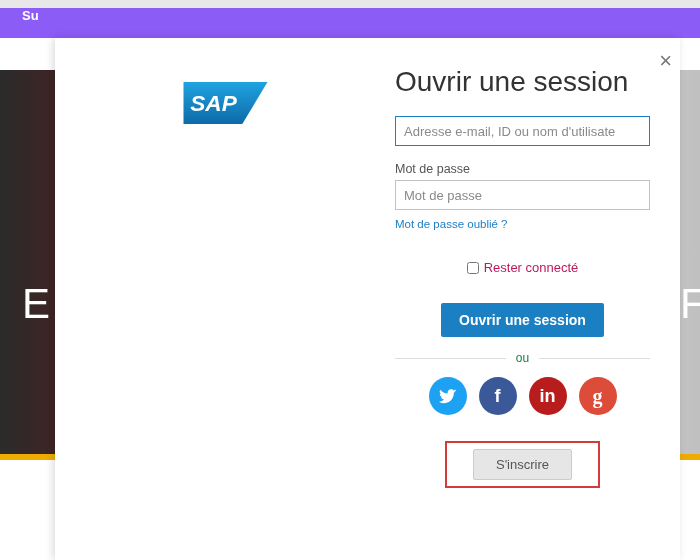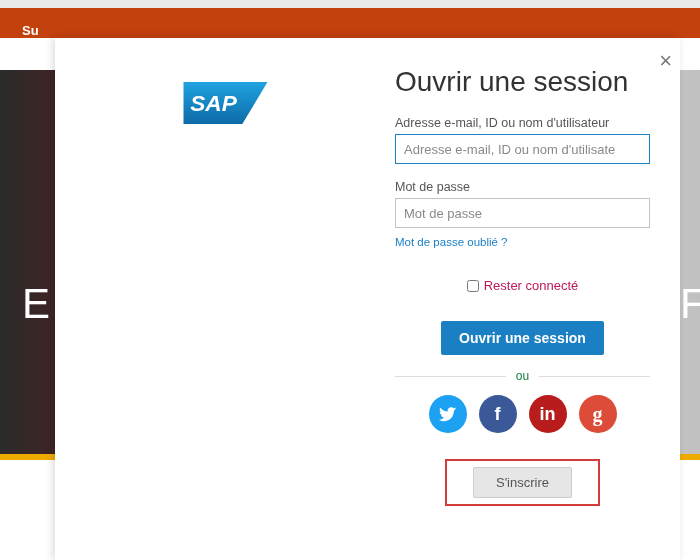--- a/index.html
+++ b/index.html
@@ -6,26 +6,26 @@
     body {
       font-family: Arial, Helvetica, sans-serif;
       width: 700px;
       height: 560px;
       overflow: hidden;
       background: #fff;
       position: relative;
     }
     .top-gray-bar { height: 8px; background: #e8e8e8; }
     .top-bar {
-      background: #c2410c;
+      background: #8b5cf6;
       color: #fff;
       height: 30px;
       padding: 0 22px;
       display: flex;
-      align-items: flex-end;
+      align-items: flex-start;
       font-size: 13px;
       font-weight: bold;
     }
     .bg-layer {
       position: absolute;
       top: 70px; left: 0; right: 0; height: 390px;
       background: linear-gradient(90deg, #2b2b2b 0%, #6a1515 25%, #a83838 40%, #e8e8e8 60%, #c0c0c0 100%);
       overflow: hidden;
     }
     .bg-layer::after {
@@ -223,21 +223,20 @@
   </div>
 
   <div class="modal-right">
     <button class="close-btn">
       <span>×</span>
     </button>
 
     <h1 class="title">Ouvrir une session</h1>
 
     <div class="field-group">
-      <label class="label">Adresse e-mail, ID ou nom d'utilisateur</label>
       <input class="input input-focused" type="text" placeholder="Adresse e-mail, ID ou nom d'utilisate" style="">
     </div>
 
     <div class="field-group">
       <label class="label">Mot de passe</label>
       <input class="input" type="password" placeholder="Mot de passe" style="">
       <a href="#" class="forgot-link">Mot de passe oublié ?</a>
     </div>
 
     <div class="remember-row">

